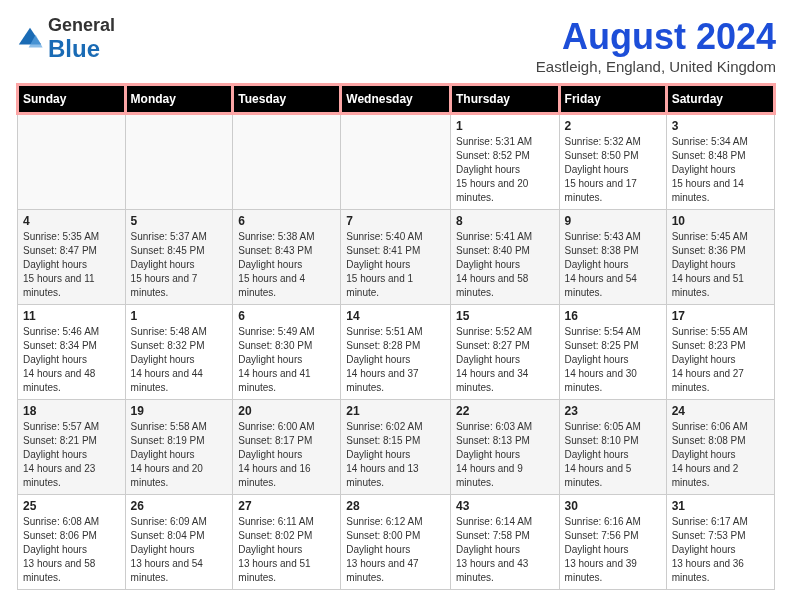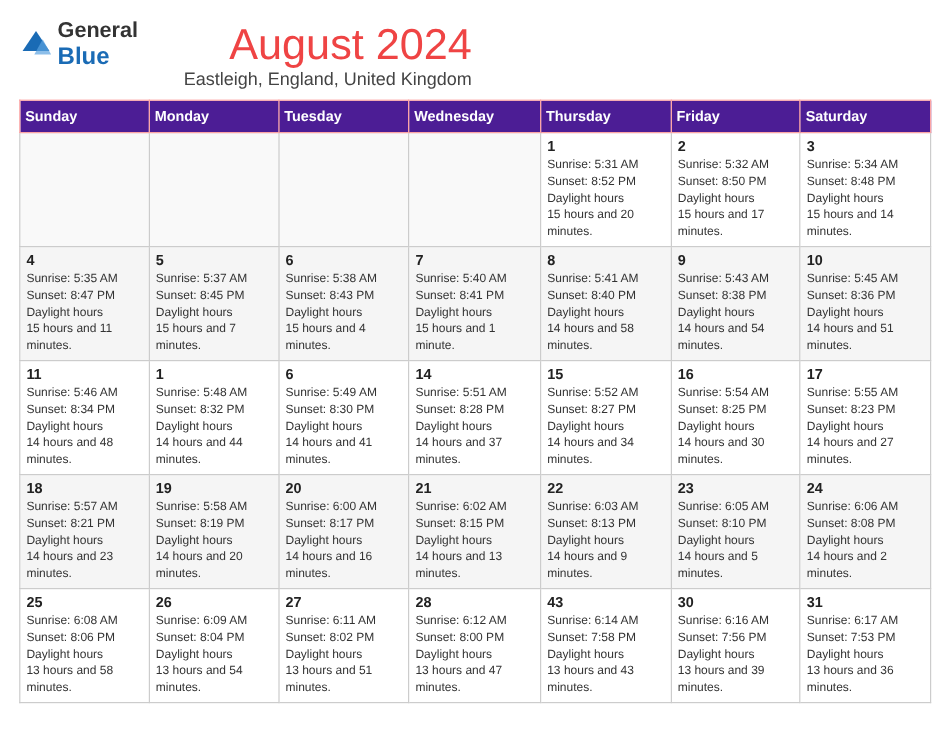--- a/index.html
+++ b/index.html
@@ -6,74 +6,74 @@
     body {
       font-family: Arial, sans-serif;
       background: #fff;
       width: 792px;
       min-height: 612px;
       padding: 16px;
     }
     .header {
       display: flex;
       align-items: flex-start;
-      justify-content: flex-start;
+      justify-content: space-between;
       margin-bottom: 8px;
     }
     .logo {
       display: flex;
       align-items: center;
     }
     .logo-text {
       display: flex;
       flex-direction: column;
       line-height: 1.1;
     }
     .logo-general {
       font-size: 18px;
       font-weight: bold;
       color: #333;
     }
     .logo-blue {
-      font-size: 20px;
+      font-size: 24px;
       font-weight: bold;
       color: #1a6bb5;
     }
     .logo-icon {
       width: 28px;
       height: 28px;
       margin-right: 4px;
     }
     .title-block {
       text-align: right;
     }
     .month-year {
       font-size: 36px;
-      font-weight: normal;
-      color: #ef4444;
+      font-weight: bold;
+      color: #1d4ed8;
     }
     .location {
       font-size: 15px;
       color: #444;
       font-weight: normal;
       margin-left: 38px;
     }
     .calendar {
       width: 100%;
       border-collapse: collapse;
       border: 1px solid #ccc;
     }
     .calendar th {
-      background-color: #4c1d95;
+      background-color: #000000;
       color: #fff;
       font-size: 12px;
       font-weight: bold;
       padding: 6px 4px;
       text-align: left;
-      border: 1px solid #fca5a5;
+      border: 3px solid #fca5a5;
     }
     .calendar td {
       vertical-align: top;
       border: 1px solid #ccc;
       padding: 4px 5px;
       font-size: 10px;
       color: #333;
       width: 113px;
       min-height: 80px;
       background: #fff;

